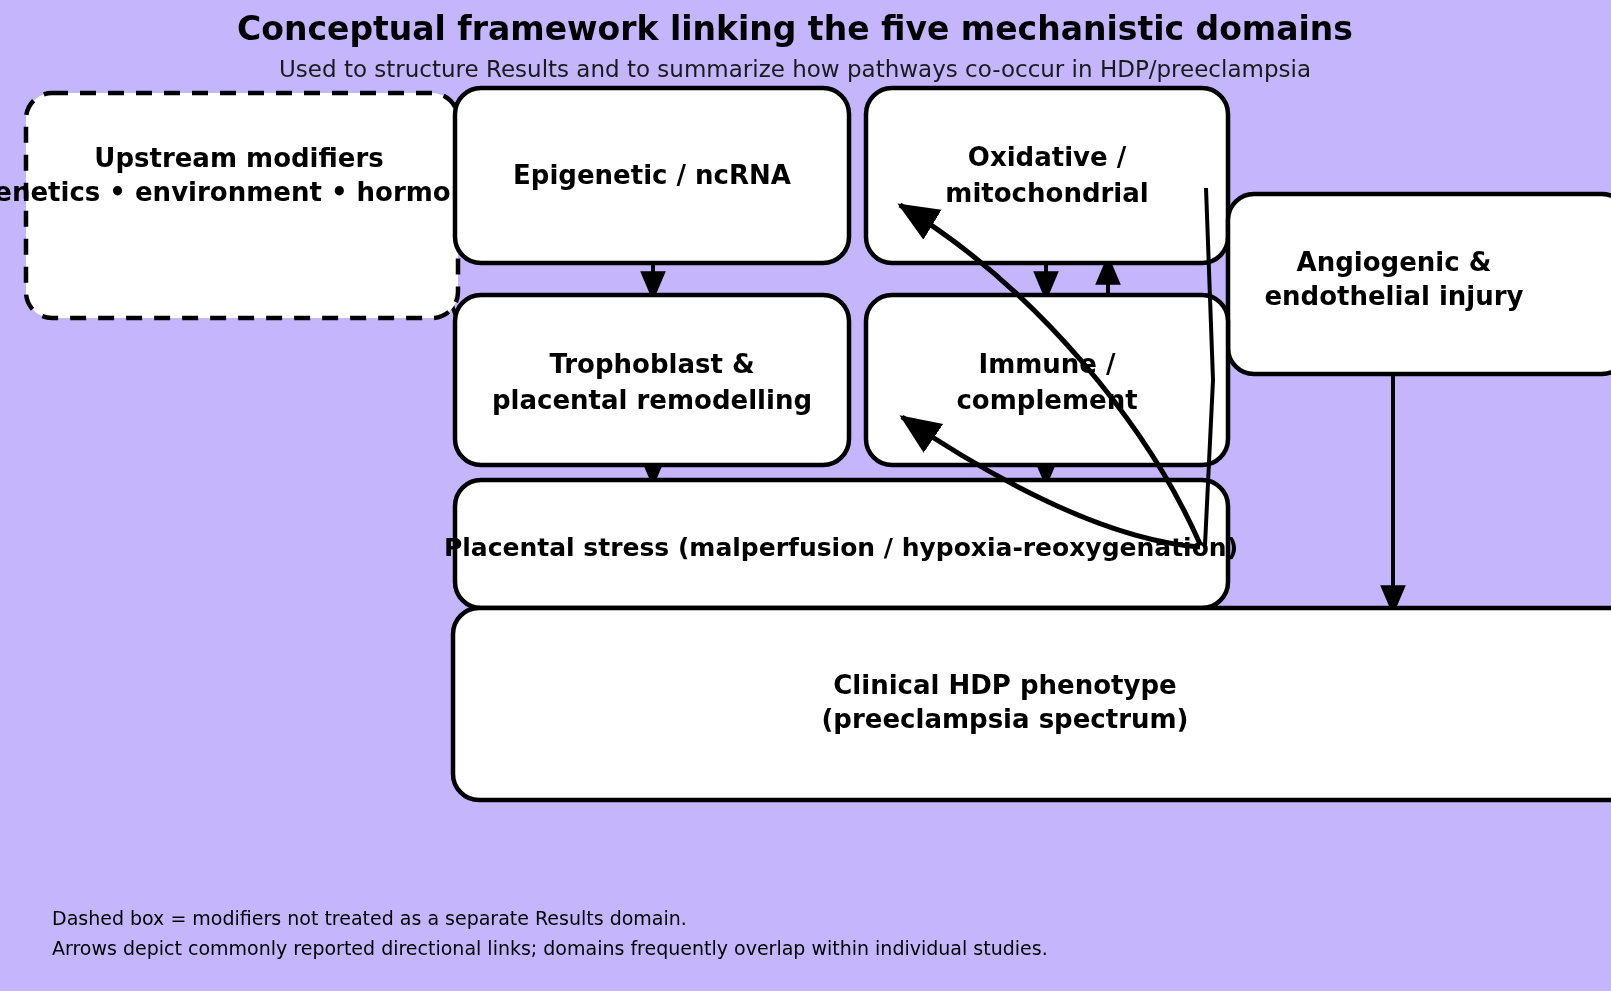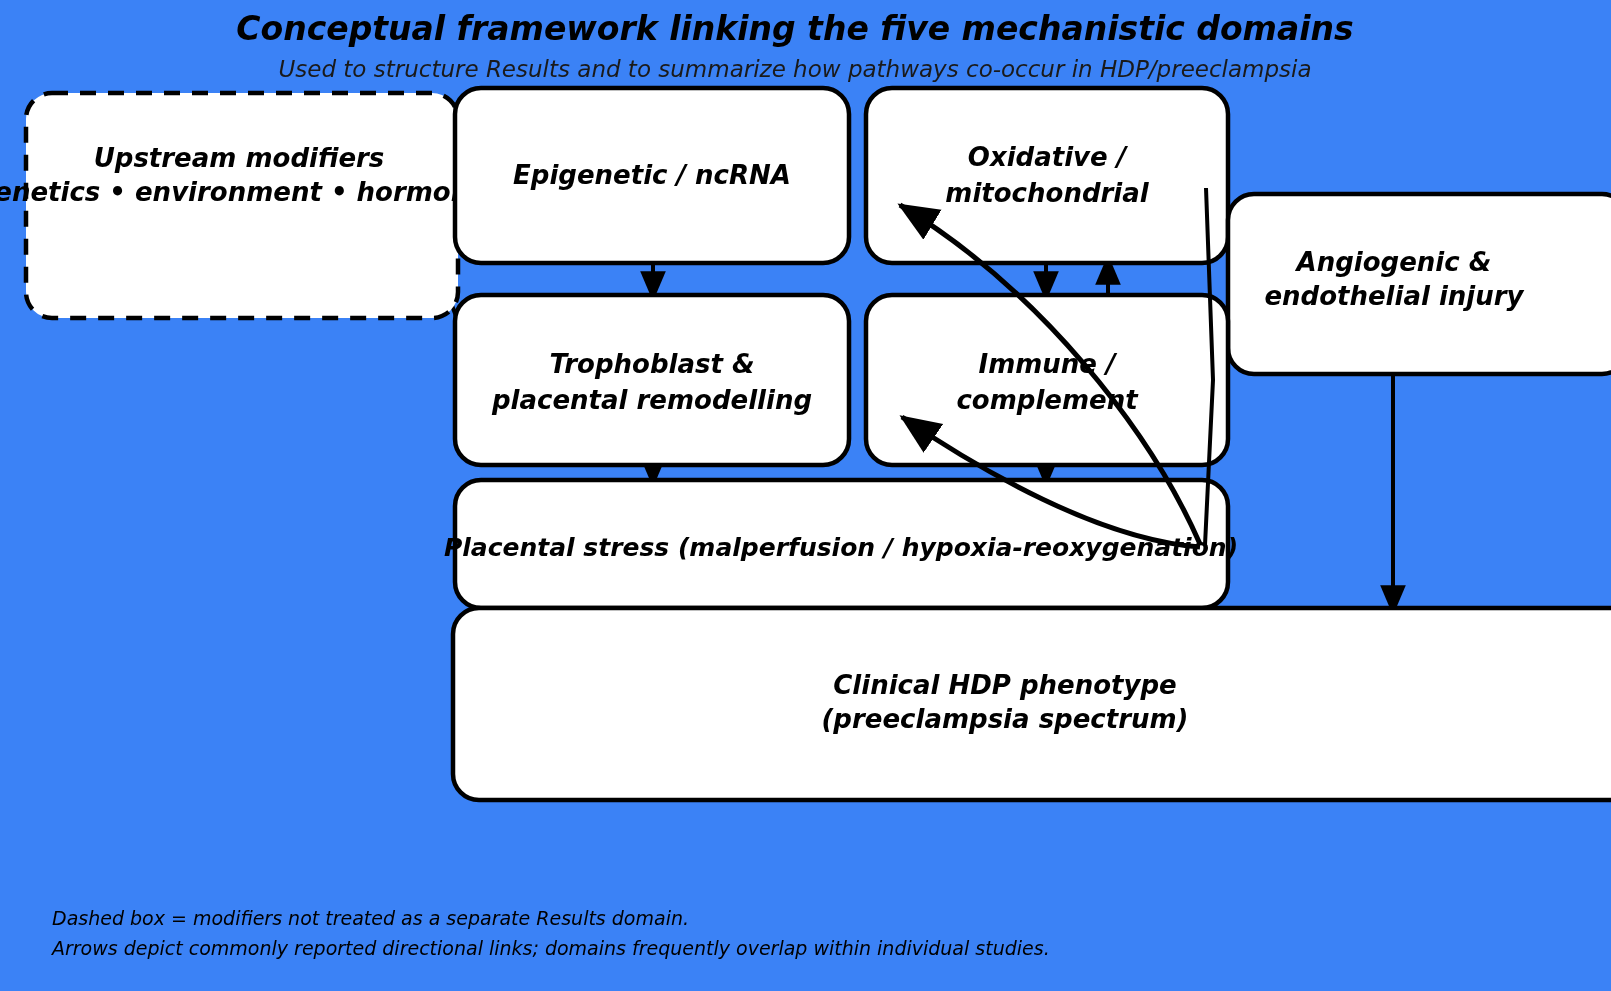--- a/index.html
+++ b/index.html
@@ -11,22 +11,21 @@
     width: 1611px;
     height: 991px;
     font-family: "DejaVu Sans", sans-serif;
     overflow: hidden;
     position: relative;
   }
   #stage {
     position: relative;
     width: 1611px;
     height: 991px;
-    background: #3b82f6;
-    font-style: italic;
+    background: #c4b5fd;
   }
   svg.layer {
     position: absolute;
     left: 0;
     top: 0;
     width: 1611px;
     height: 991px;
   }
   .title-text {
     font-weight: bold;

